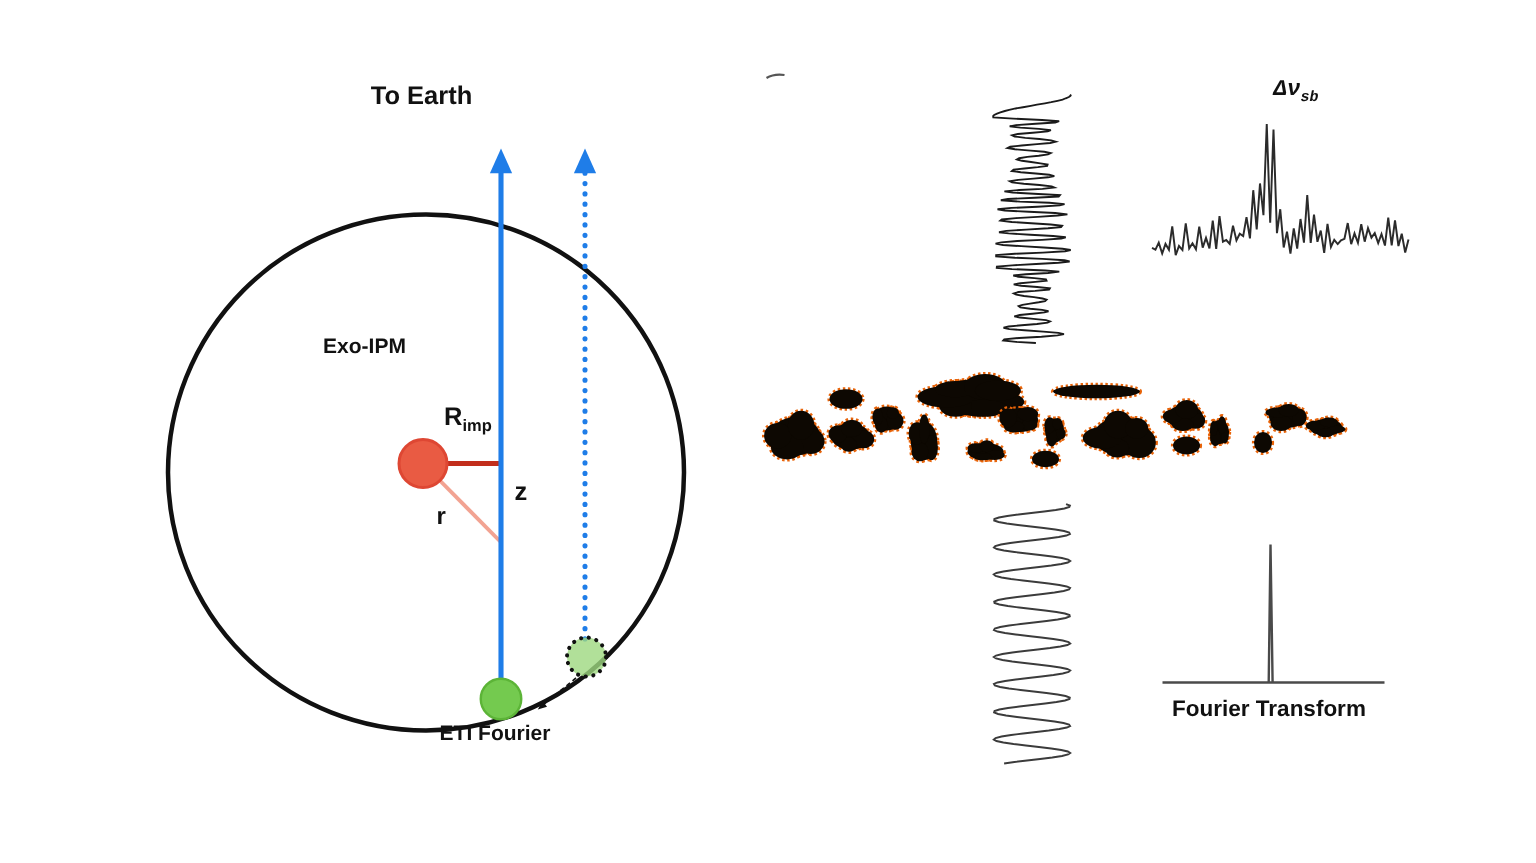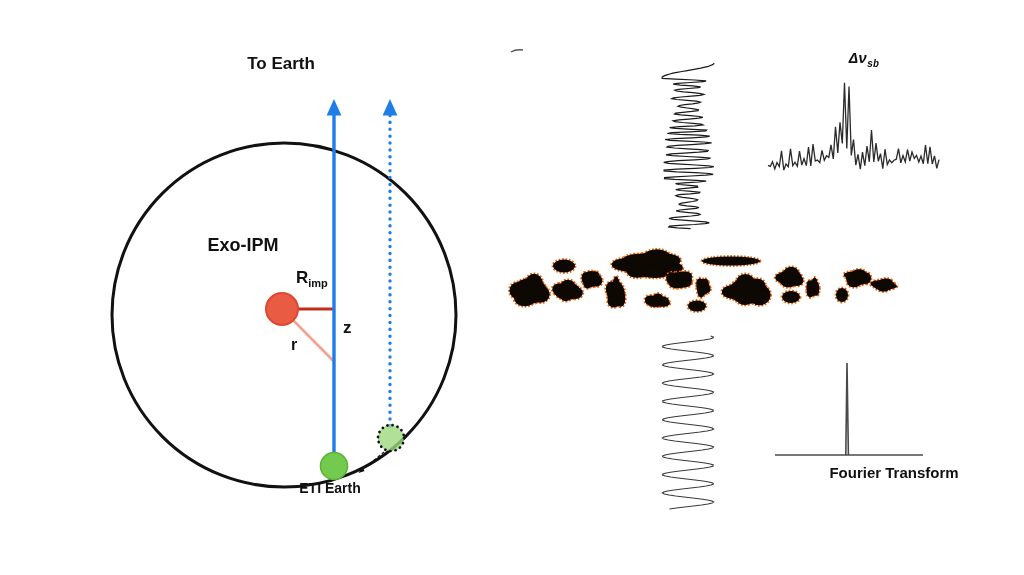--- a/index.html
+++ b/index.html
@@ -210,26 +210,26 @@
         <polyline points="768.0,165.3 770.3,166.4 772.5,161.8 774.8,169.0 777.0,162.6 779.3,166.5 781.5,150.9 783.8,170.1 786.0,164.0 788.3,166.7 790.5,148.9 792.8,165.6 795.0,162.2 797.3,166.2 799.5,151.1 801.8,165.1 804.0,158.6 806.3,165.6 808.5,147.0 810.8,165.9 813.0,144.1 815.3,161.1 817.5,160.0 819.8,162.6 822.0,150.4 824.3,160.3 826.5,155.8 828.8,157.4 831.0,144.8 833.3,158.9 835.5,126.8 837.8,152.9 840.0,122.3 842.3,143.4 844.5,82.7 846.8,148.5 849.0,86.4 851.3,155.4 853.5,139.5 855.8,165.0 858.0,154.4 860.3,169.1 862.5,152.2 864.8,165.7 867.0,146.0 869.3,161.8 871.5,130.1 873.8,162.0 876.0,143.1 878.3,161.2 880.5,153.7 882.8,168.6 885.0,149.2 887.3,164.6 889.5,159.9 891.8,162.7 894.0,160.2 896.3,159.2 898.5,148.7 900.8,162.8 903.0,155.6 905.3,161.9 907.5,149.5 909.8,161.1 912.0,152.1 914.3,158.4 916.5,155.4 918.8,162.0 921.0,156.0 923.3,163.7 925.5,145.0 927.8,163.6 930.0,146.9 932.3,164.0 934.5,155.8 936.8,168.3 939.0,159.6" fill="none" stroke="#2b2b2b" stroke-width="1.3"></polyline>
       </g>
     <g id="g-fourier">
         <line x1="775" y1="455" x2="923" y2="455" stroke="#4a4a4a" stroke-width="1.6"></line>
         <path d="M845.8,455 L847,363 L848.4,455" fill="none" stroke="#4a4a4a" stroke-width="1.6"></path>
       </g>
   </svg>
 
   <div class="lbl bold ctr" style="left:281px;top:55px;font-size:17px">To Earth</div>
 
-  <div class="lbl bold ctr" style="left:243px;top:236px;font-size:18px">Exo-IPM</div>
+  <div class="lbl bold ctr" style="left:243px;top:223px;font-size:14px">Exo-IPM</div>
 
   <div class="lbl" style="left:296px;top:269px;font-size:17px"><span>R</span><sub style="font-size:11px">imp</sub></div>
 
   <div class="lbl" style="left:343px;top:319px;font-size:17px">z</div>
 
   <div class="lbl" style="left:291px;top:337px;font-size:16px">r</div>
 
-  <div class="lbl bold ctr" style="left:330px;top:481px;font-size:14px">ETI Earth</div>
+  <div class="lbl bold ctr" style="left:330px;top:481px;font-size:14px">ETI Fourier</div>
 
   <div class="lbl bold ital ctr" style="left:864px;top:52px;font-size:15px"><span>Δν</span><sub style="font-size:10px">sb</sub></div>
 
-  <div class="lbl bold ctr" style="left:894px;top:465px;font-size:15px">Fourier Transform</div>
+  <div class="lbl bold ctr" style="left:846px;top:465px;font-size:15px">Fourier Transform</div>
 </div>
 
 </body></html>

